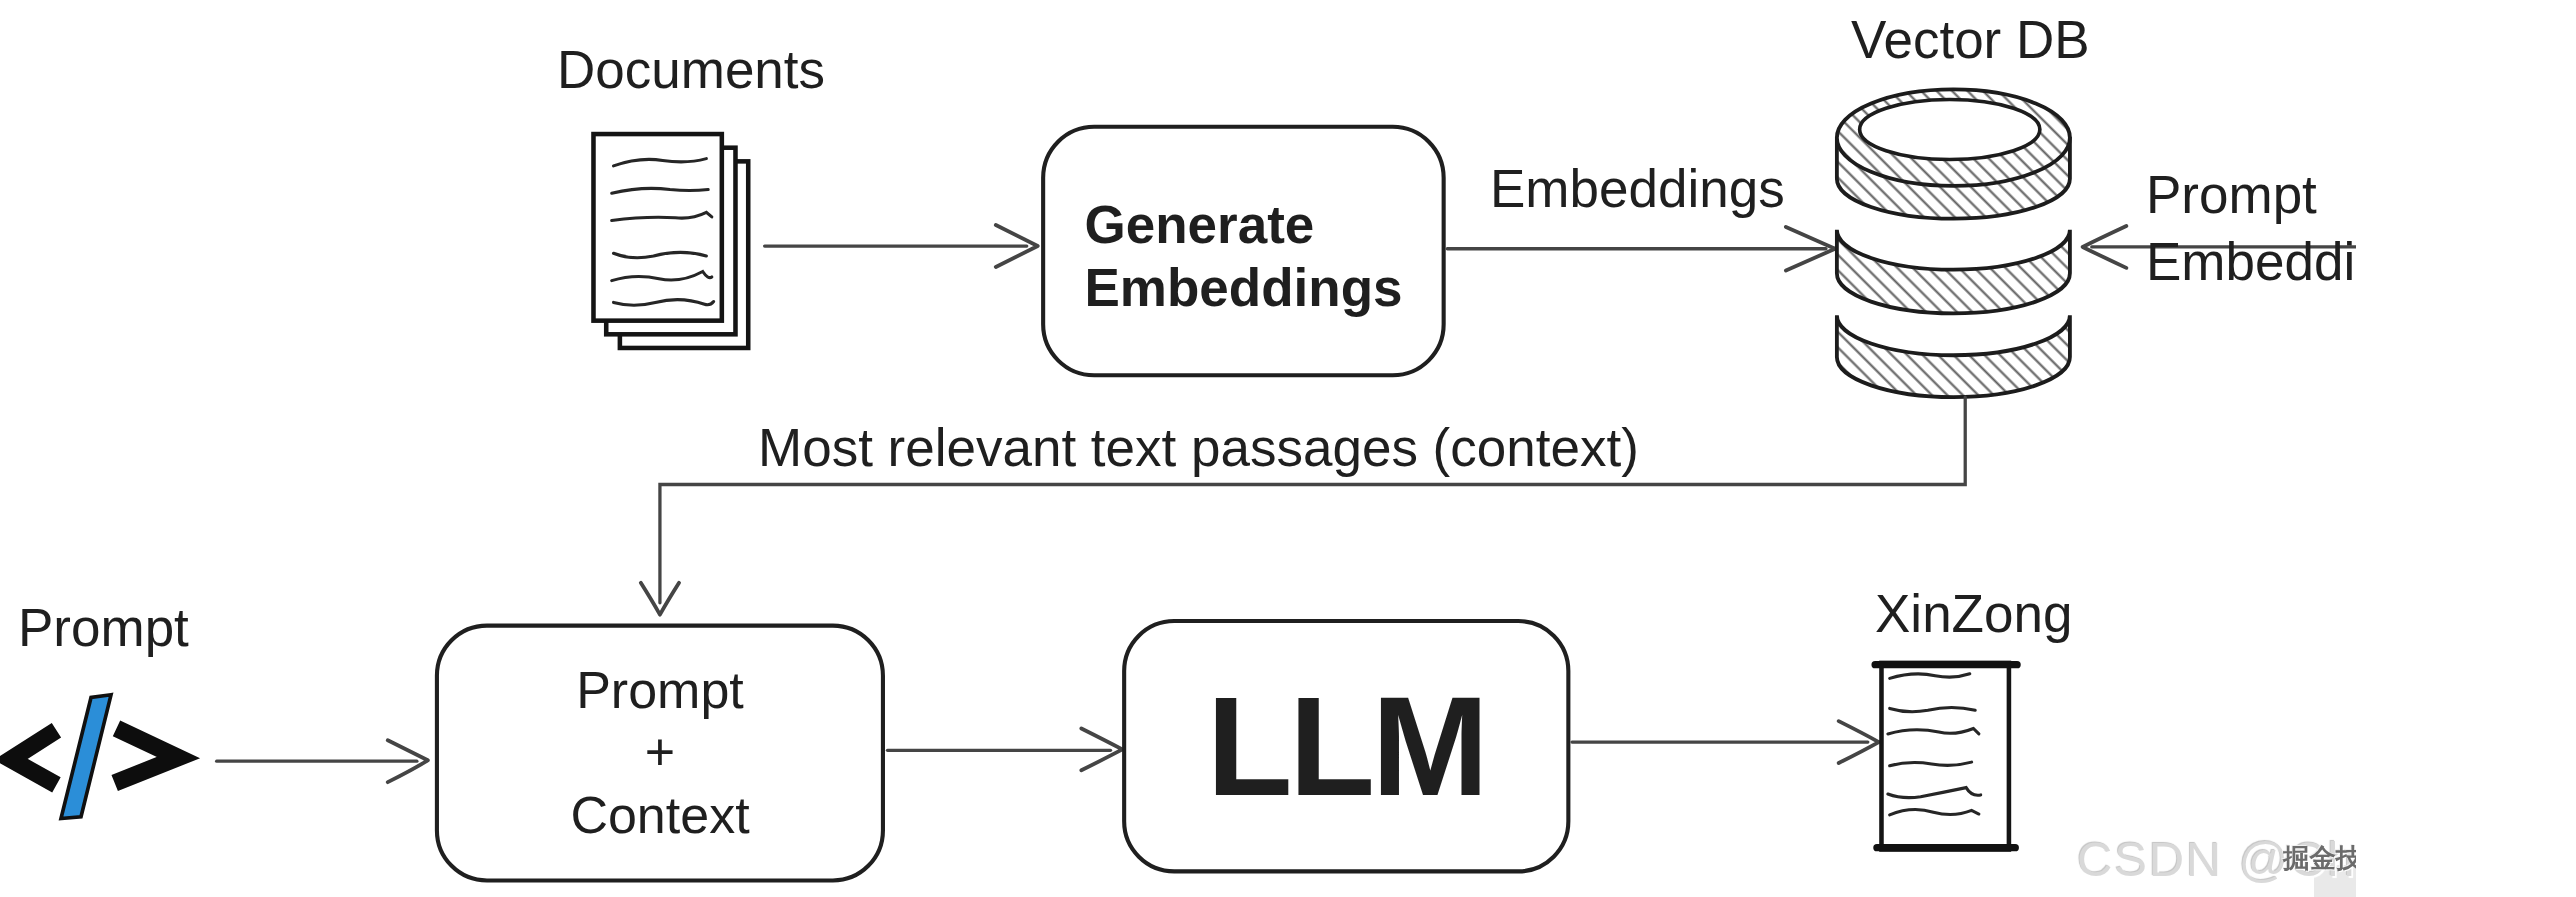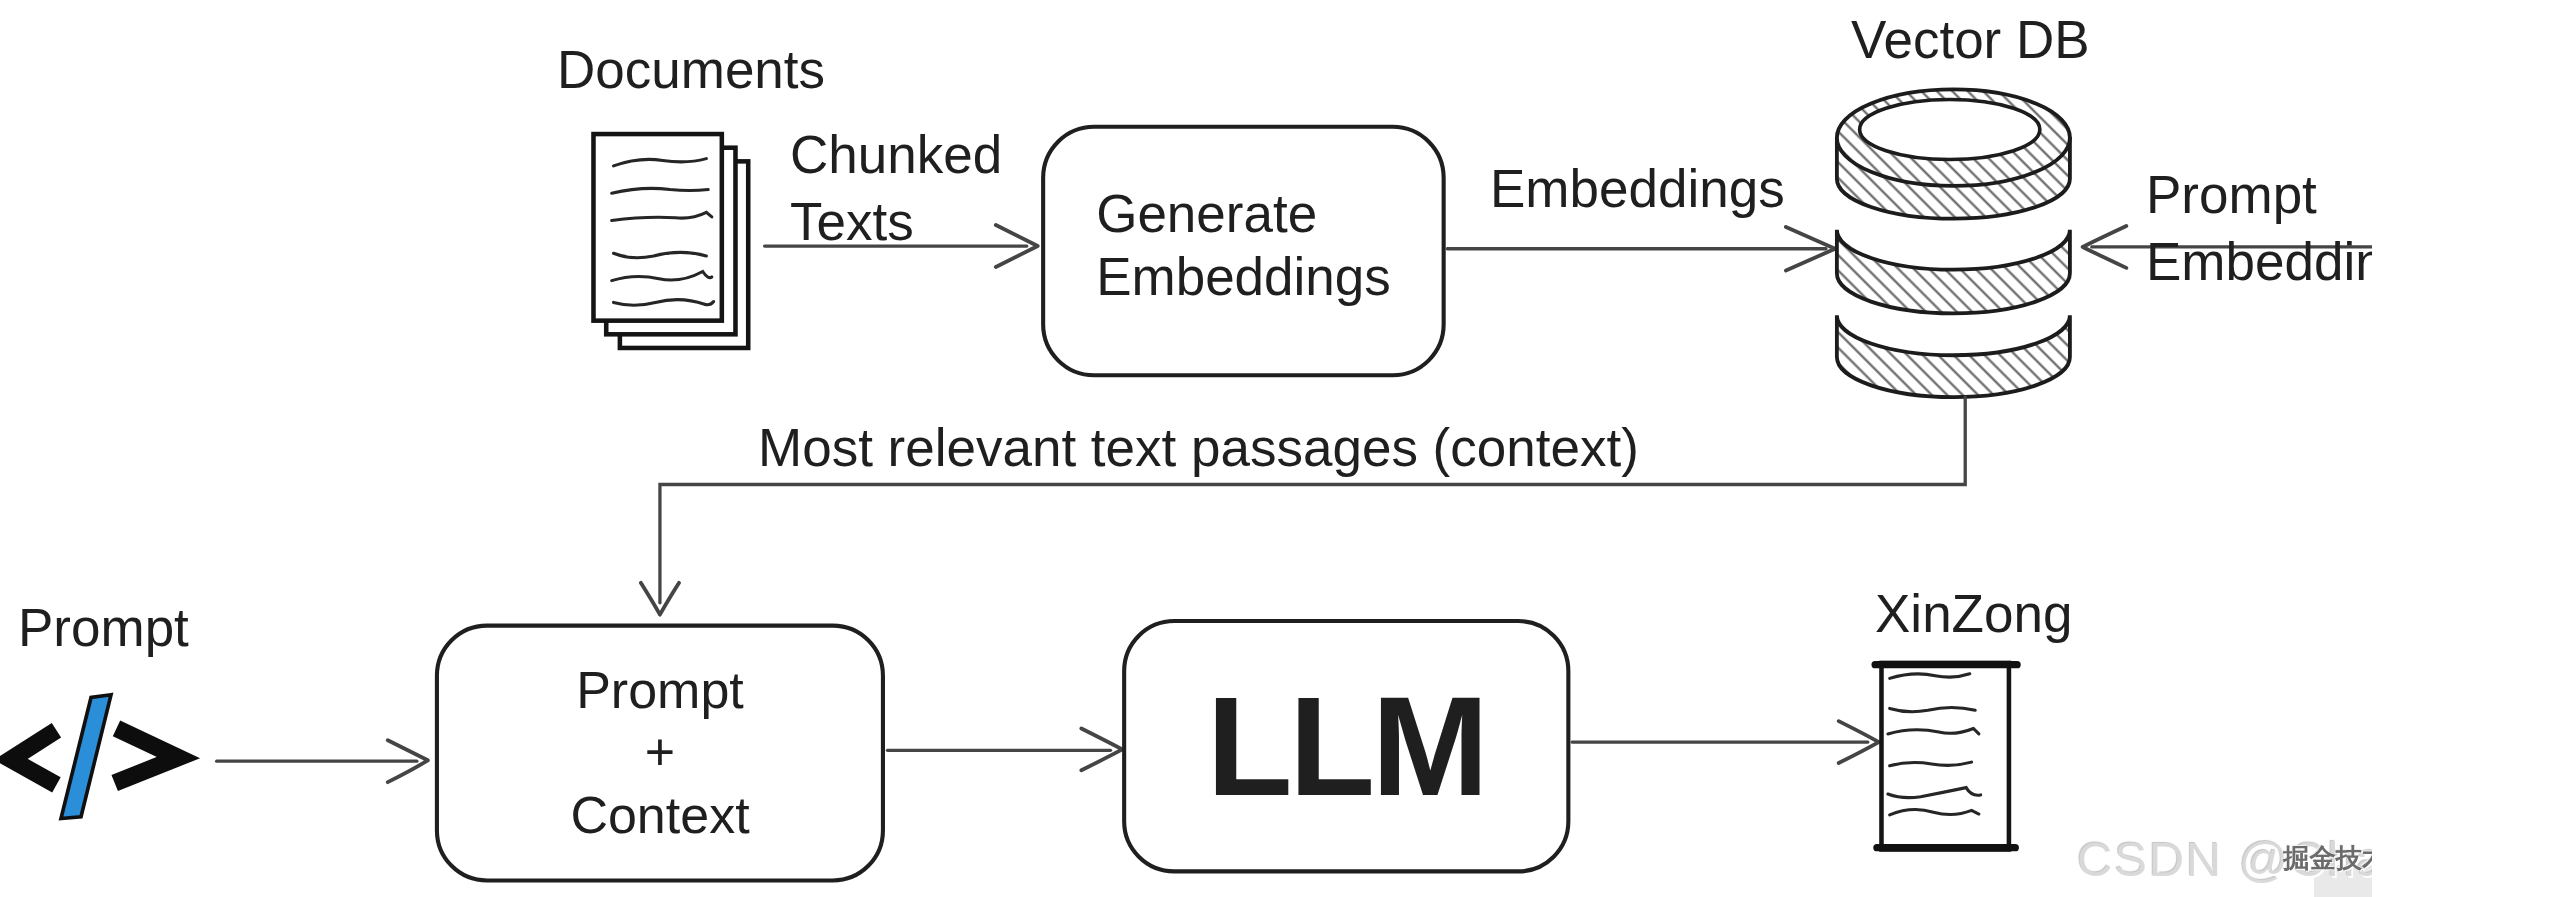--- a/index.html
+++ b/index.html
@@ -1,18 +1,18 @@
 <!DOCTYPE html>
 <html style="--background: #ffffff; --ink: #1f1f1f; --arrow: #454545; --hatch: #5f5f5f; --code-slash-blue: #2b8ed8; --watermark-light: #d9d9d9; --watermark-dark: #6b6b6b;font-size:14.6px"><head>
 <meta charset="utf-8">
 <style>
   html,body{margin:0;padding:0;background:#ffffff;}
   .stage{
     position:relative;width:2356px;height:898px;background:var(--background,#fff);
-    font-family:"Liberation Sans",sans-serif;overflow:hidden;color:var(--ink,#1f1f1f);padding-left:16px;
+    font-family:"Liberation Sans",sans-serif;overflow:hidden;color:var(--ink,#1f1f1f);
   }
   svg.art{position:absolute;left:0;top:0;}
 
   
   .box{fill:#ffffff;stroke:var(--ink,#222);stroke-width:4.5;}
   .shaft{stroke:var(--arrow,#444);stroke-width:3.6;fill:none;stroke-linecap:round;}
   .head{stroke:var(--arrow,#444);stroke-width:4.2;fill:none;stroke-linecap:round;}
   .page{fill:#ffffff;stroke:#141414;stroke-width:5;}
   .squiggle{stroke:#262626;stroke-width:3.4;fill:none;stroke-linecap:round;}
   .hatched{fill:url(#hatch);stroke:#1c1c1c;stroke-width:4.2;}
@@ -136,24 +136,22 @@
       <path class="squiggle" d="M2076 778 q20 6 42 2 q26 -6 52 0"></path>
       <path class="squiggle" d="M2074 806 q28 -8 56 -2 q18 4 38 -4 l6 6"></path>
       <path class="squiggle" d="M2076 841 q22 -6 46 -2 q22 4 44 -2"></path>
       <path class="squiggle" d="M2074 872 q16 6 36 3 q26 -5 50 -10 q6 10 16 8"></path>
       <path class="squiggle" d="M2076 895 q24 -10 48 -3 q22 6 42 -2 l8 4"></path>
     </g>
   </svg>
 
   <div class="lbl" style="left:557px;top:37px;">Documents</div>
 
-  <div class="lbl" style="left:790px;top:122px;">Chunked
-Texts</div>
 
-  <div class="boxlbl generate" style="left:1043px;top:122px;width:401px;height:248px;">
+  <div class="boxlbl generate" style="left:1043px;top:133px;width:401px;height:248px;font-weight:bold;">
     <div class="inner">Generate
 Embeddings</div>
   </div>
 
   <div class="lbl" style="left:1490px;top:156px;">Embeddings</div>
 
   <div class="lbl" style="left:1841px;top:7.3px;margin-left:10px;">Vector DB</div>
 
   <div class="lbl" style="left:2146px;top:162px;">Prompt Embedding</div>
 

